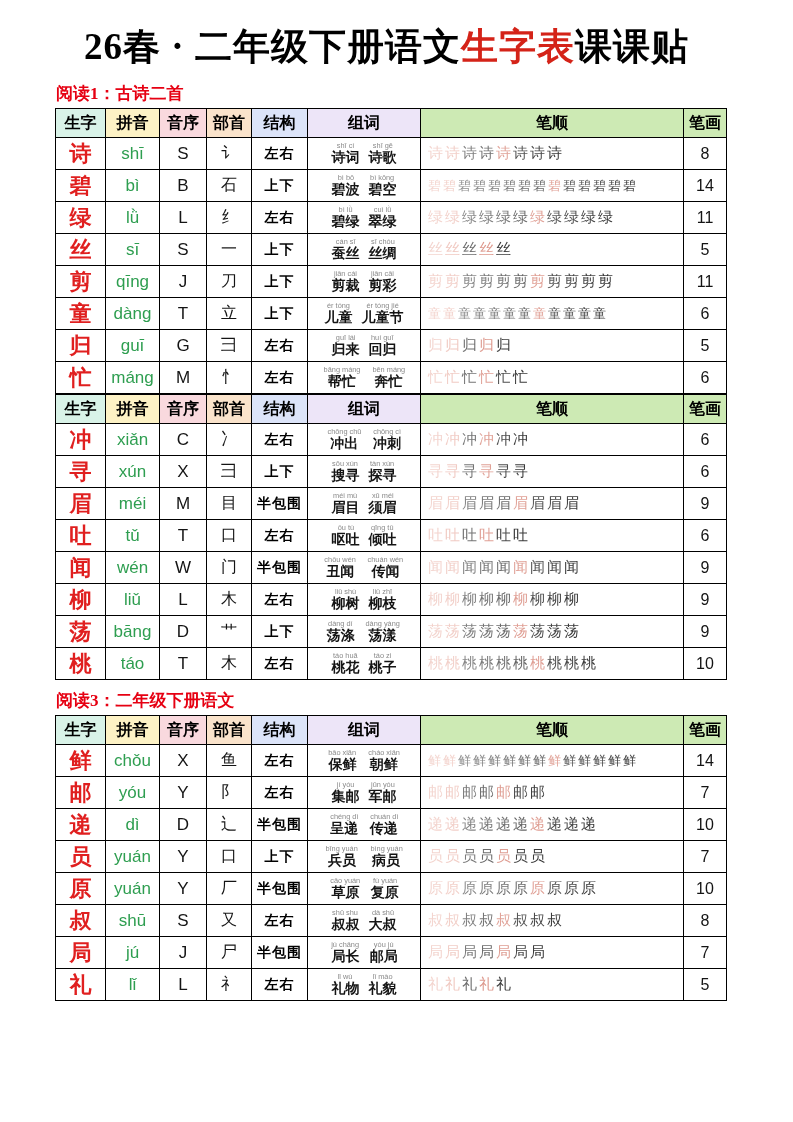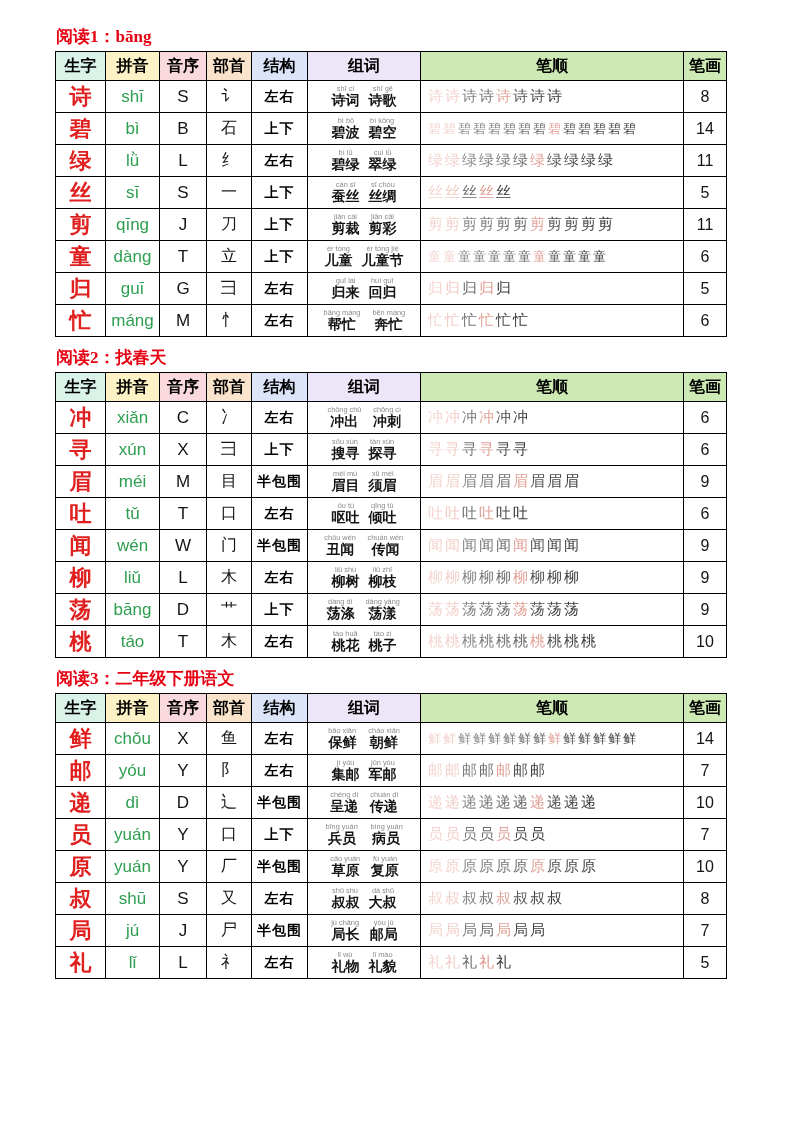--- a/index.html
+++ b/index.html
@@ -77,22 +77,25 @@
     white-space:nowrap;
   }
   .stroke-step{display:inline-block;}
   .count-cell{font-size:16px;color:#141414;}
 </style>
 </head>
 <body>
 
 <div class="page">
 
-
-  <div class="section-label">阅读1：bāng</div>
+  <div class="title">
+    <span>26春 · 二年级下册语文</span><span class="hl">生字表</span><span>课课贴</span>
+  </div>
+
+  <div class="section-label">阅读1：古诗二首</div>
   <table class="vocab">
       <thead>
         <tr>
           <th style="background: rgb(217, 243, 232); width: 49px;">生字</th>
           <th style="background: rgb(253, 242, 197); width: 53px;">拼音</th>
           <th style="background: rgb(249, 217, 222); width: 46px;">音序</th>
           <th style="background: rgb(250, 227, 203); width: 44px;">部首</th>
           <th style="background: rgb(220, 228, 249); width: 55px;">结构</th>
           <th style="background: rgb(237, 229, 248); width: 112px;">组词</th>
           <th style="background: rgb(205, 234, 180); width: 262px;">笔顺</th>
@@ -360,21 +363,20 @@
               <span class="stroke-step" style="color: rgb(217, 139, 126); opacity: 0.8;">忙</span>
               <span class="stroke-step" style="color: rgb(58, 58, 58); opacity: 0.9;">忙</span>
               <span class="stroke-step" style="color: rgb(58, 58, 58); opacity: 1;">忙</span>
             </div>
     </td>
     <td class="count-cell">6</td>
   </tr>
       </tbody>
     </table>
 
-  <div class="section-label">阅读2：找春天</div>
   <table class="vocab">
       <thead>
         <tr>
           <th style="background: rgb(217, 243, 232); width: 49px;">生字</th>
           <th style="background: rgb(253, 242, 197); width: 53px;">拼音</th>
           <th style="background: rgb(249, 217, 222); width: 46px;">音序</th>
           <th style="background: rgb(250, 227, 203); width: 44px;">部首</th>
           <th style="background: rgb(220, 228, 249); width: 55px;">结构</th>
           <th style="background: rgb(237, 229, 248); width: 112px;">组词</th>
           <th style="background: rgb(205, 234, 180); width: 262px;">笔顺</th>

